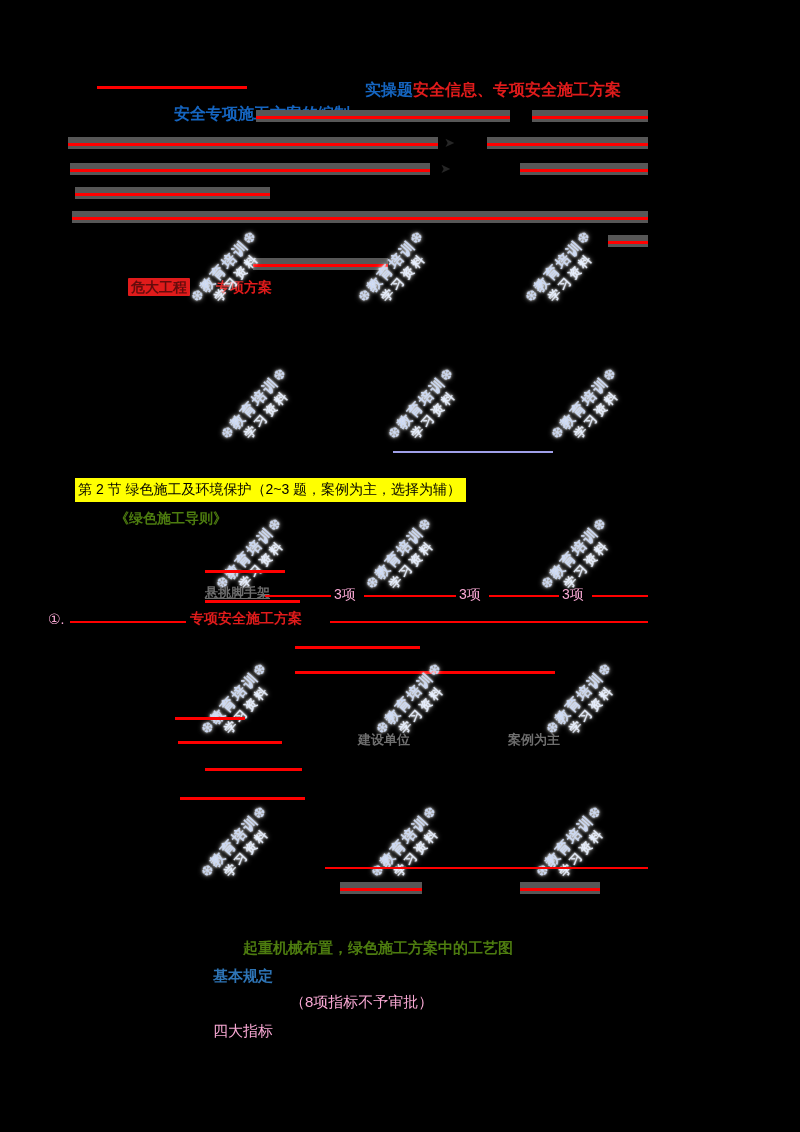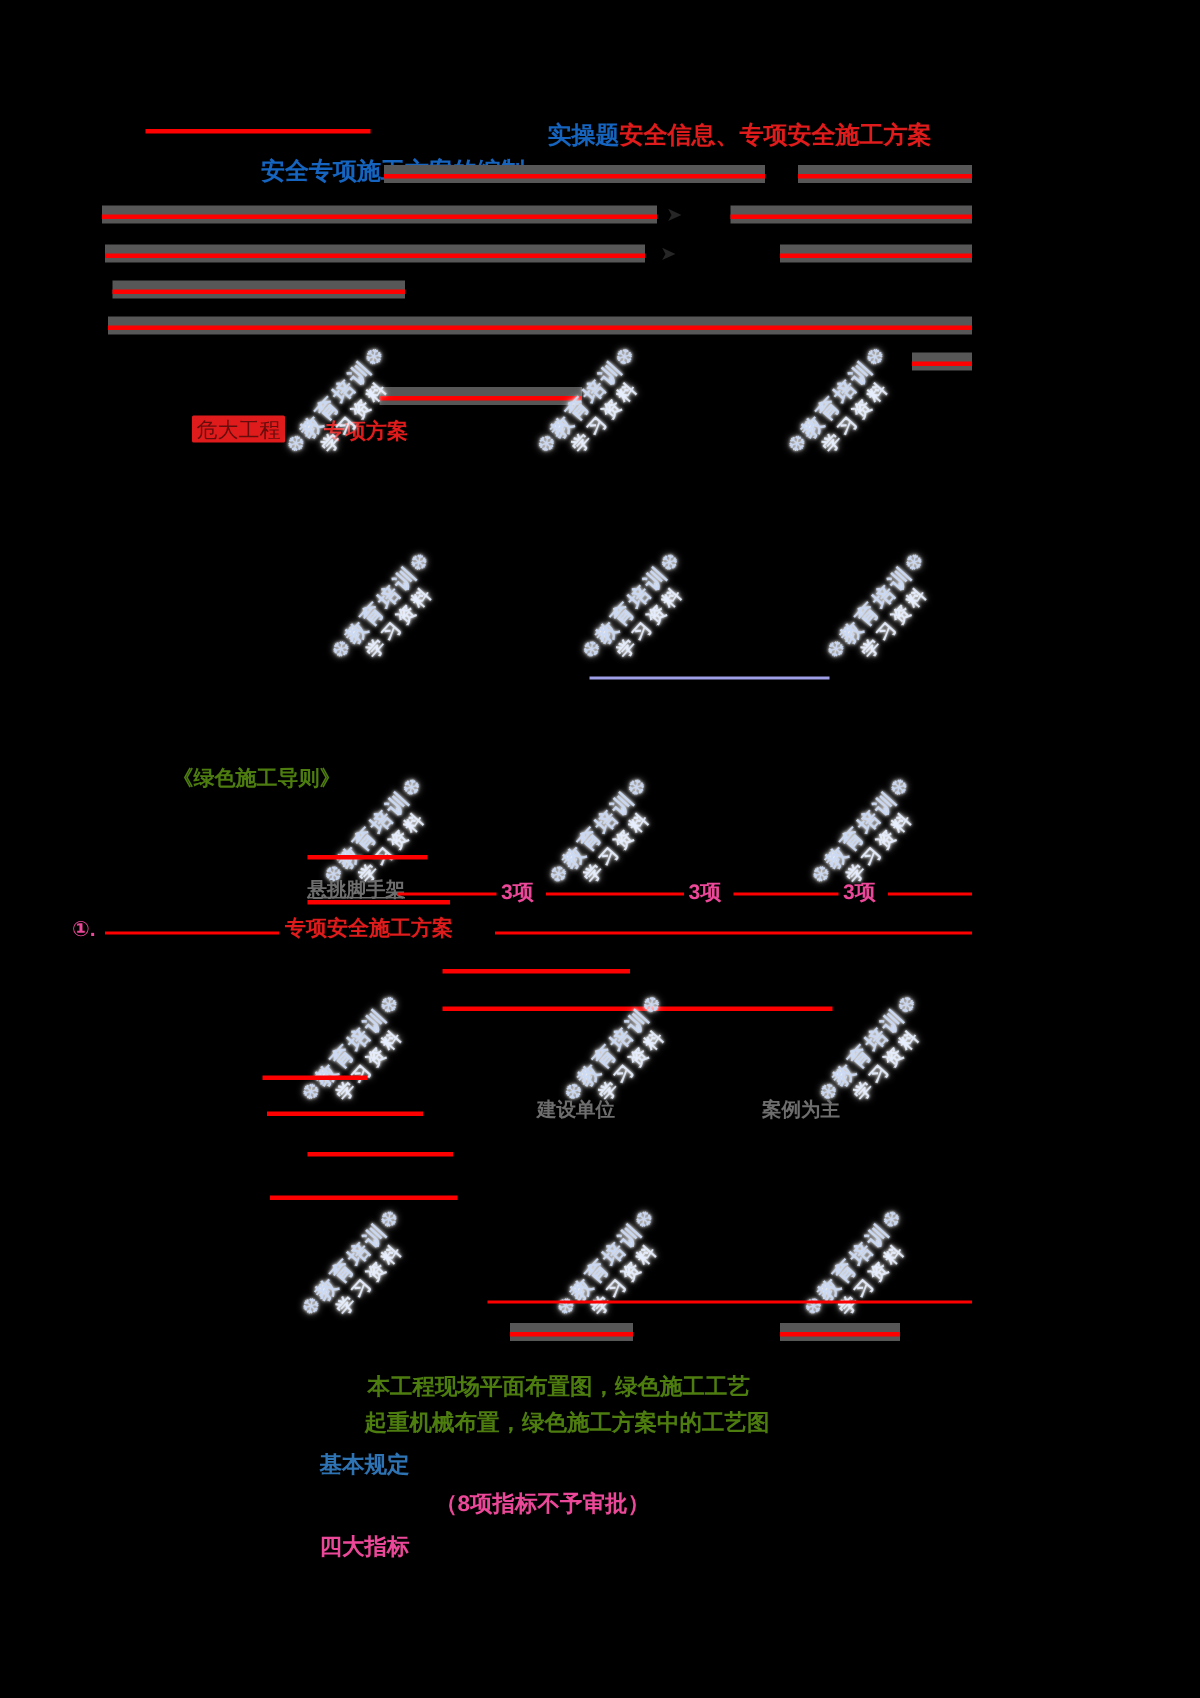--- a/index.html
+++ b/index.html
@@ -15,26 +15,26 @@
   .rl.thin{height:2px;}
 
   
   .arrow{position:absolute;color:#262626;font-size:13px;line-height:13px;}
 
   .t{position:absolute;white-space:nowrap;}
   .blue-bold{color:#1565c0;font-weight:bold;}
   .navy-bold{color:#4d7c0f;font-weight:bold;}
   .mblue-bold{color:#2e74b5;font-weight:bold;}
   .red-bold{color:#e01b1b;font-weight:bold;}
-  .pure-red-bold{color:#ec4899;font-weight:bold;}
+  .pure-red-bold{color:#f9a8d4;font-weight:normal;}
   .gray-bold{color:#6e6e6e;font-weight:bold;}
 
   .f16{font-size:16px;}.f15{font-size:15px;}.f14{font-size:14px;}.f13{font-size:13px;}
 
-  .red-block{background:#e01b1b;color:rgba(0,0,0,.55);font-weight:normal;font-size:14px;
+  .red-block{background:#e01b1b;color:rgba(0,0,0,.55);font-weight:bold;font-size:14px;
              padding:1px 3px;border-radius:1px;}
 
   .hl-yellow{position:absolute;background:#ffff00;color:#000;font-size:14px;
              padding:3px 5px 3px 3px;white-space:nowrap;}
 
   .wm{position:absolute;transform:rotate(-48deg);transform-origin:center;
       text-align:center;color:rgba(202,216,243,0.95);font-weight:bold;font-size:14px;
       letter-spacing:2px;line-height:17px;white-space:nowrap;
       text-shadow:0 0 2px #ffffff,0 0 5px rgba(255,255,255,.8);}
   .wm .l2{font-size:12px;color:rgba(230,238,255,0.9);letter-spacing:3px;}
@@ -116,20 +116,21 @@
     <div>❆教育培训❆</div>
     <div class="l2">学习资料</div>
   </div>
   <div class="wm" style="left:545px;top:392px;">
     <div>❆教育培训❆</div>
     <div class="l2">学习资料</div>
   </div>
 
   <div class="purple-line" style="left:393px;top:451px;width:160px;"></div>
 
+  <div class="hl-yellow" style="left:75px;top:478px;">第 2 节 绿色施工及环境保护（2~3 题，案例为主，选择为辅）</div>
 
   <div class="t f14 navy-bold" style="left:115px;top:510px;">《绿色施工导则》</div>
 
   <div class="wm" style="left:210px;top:542px;">
     <div>❆教育培训❆</div>
     <div class="l2">学习资料</div>
   </div>
   <div class="wm" style="left:360px;top:542px;">
     <div>❆教育培训❆</div>
     <div class="l2">学习资料</div>
@@ -197,19 +198,18 @@
   </div>
 
   <div class="rl thin" style="left:325px;top:867px;width:434px;"></div>
   <div class="bar" style="left:340px;top:882px;width:82px;">
       <div class="red"></div>
     </div>
   <div class="bar" style="left:520px;top:882px;width:80px;">
       <div class="red"></div>
     </div>
 
-  <div class="t f15 navy-bold" style="left:245px;top:915px;">本工程现场平面布置图，绿色施工工艺</div>
   <div class="t f15 navy-bold" style="left:213px;top:939px;margin-left:30px;">起重机械布置，绿色施工方案中的工艺图</div>
   <div class="t f15 mblue-bold" style="left:213px;top:967px;text-align:center;">基本规定</div>
   <div class="t f15 pure-red-bold" style="left:290px;top:993px;">（8项指标不予审批）</div>
   <div class="t f15 pure-red-bold" style="left:213px;top:1022px;">四大指标</div>
 
 </div>
 
 </body></html>

